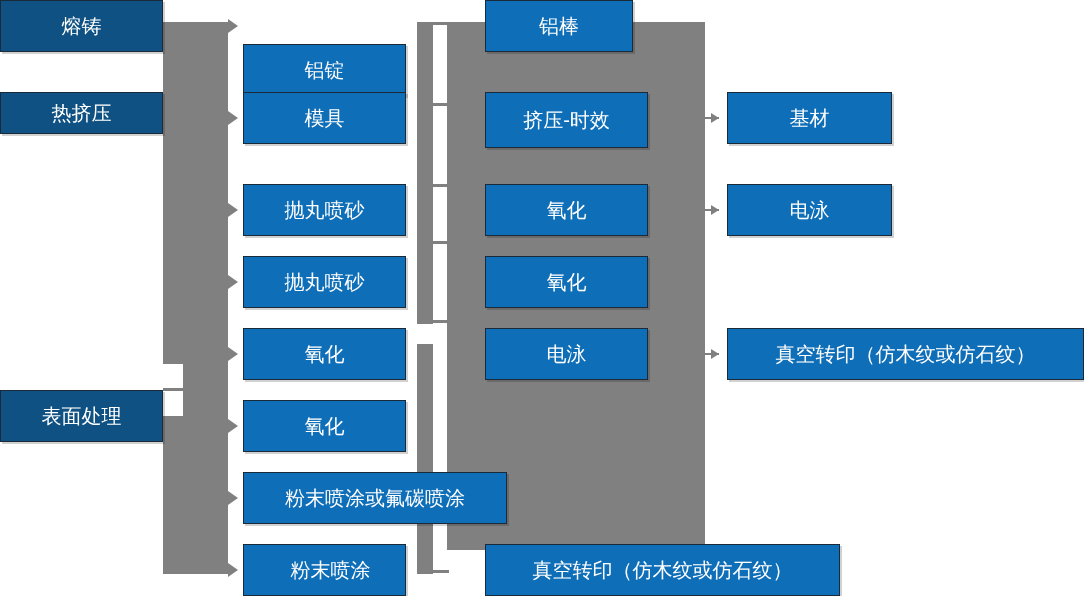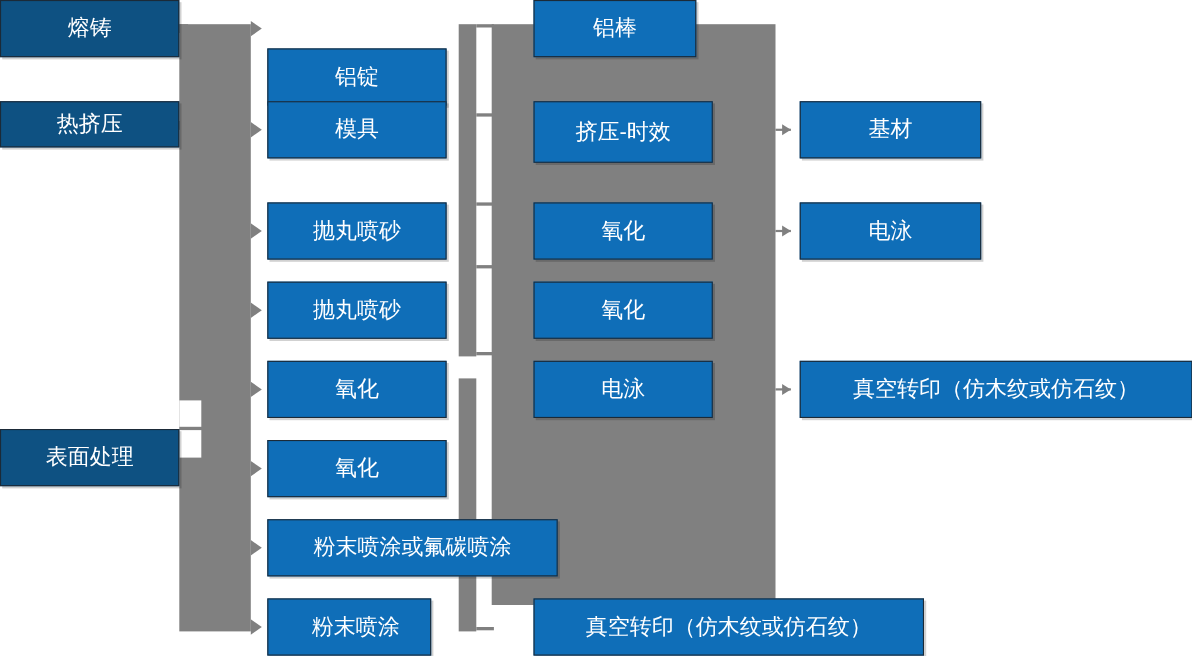--- a/index.html
+++ b/index.html
@@ -102,21 +102,21 @@
       </div>
       <div class="node mid" style="left: 243px; top: 328px; width: 163px; height: 52px;">
         <span class="txt">氧化</span>
       </div>
       <div class="node mid" style="left: 243px; top: 400px; width: 163px; height: 52px;">
         <span class="txt">氧化</span>
       </div>
       <div class="node mid" style="left: 243px; top: 472px; width: 264px; height: 52px;">
         <span class="txt">粉末喷涂或氟碳喷涂</span>
       </div>
-      <div class="node mid" style="left: 243px; top: 544px; width: 149px; height: 52px; padding-left: 12px;">
+      <div class="node mid" style="left: 243px; top: 544px; width: 163px; height: 52px; padding-left: 12px;">
         <span class="txt">粉末喷涂</span>
       </div>
       <div class="node mid" style="left: 485px; top: 0px; width: 148px; height: 52px;">
         <span class="txt">铝棒</span>
       </div>
       <div class="node mid" style="left: 485px; top: 92px; width: 163px; height: 56px;">
         <span class="txt">挤压-时效</span>
       </div>
       <div class="node mid" style="left: 485px; top: 184px; width: 163px; height: 52px;">
         <span class="txt">氧化</span>

